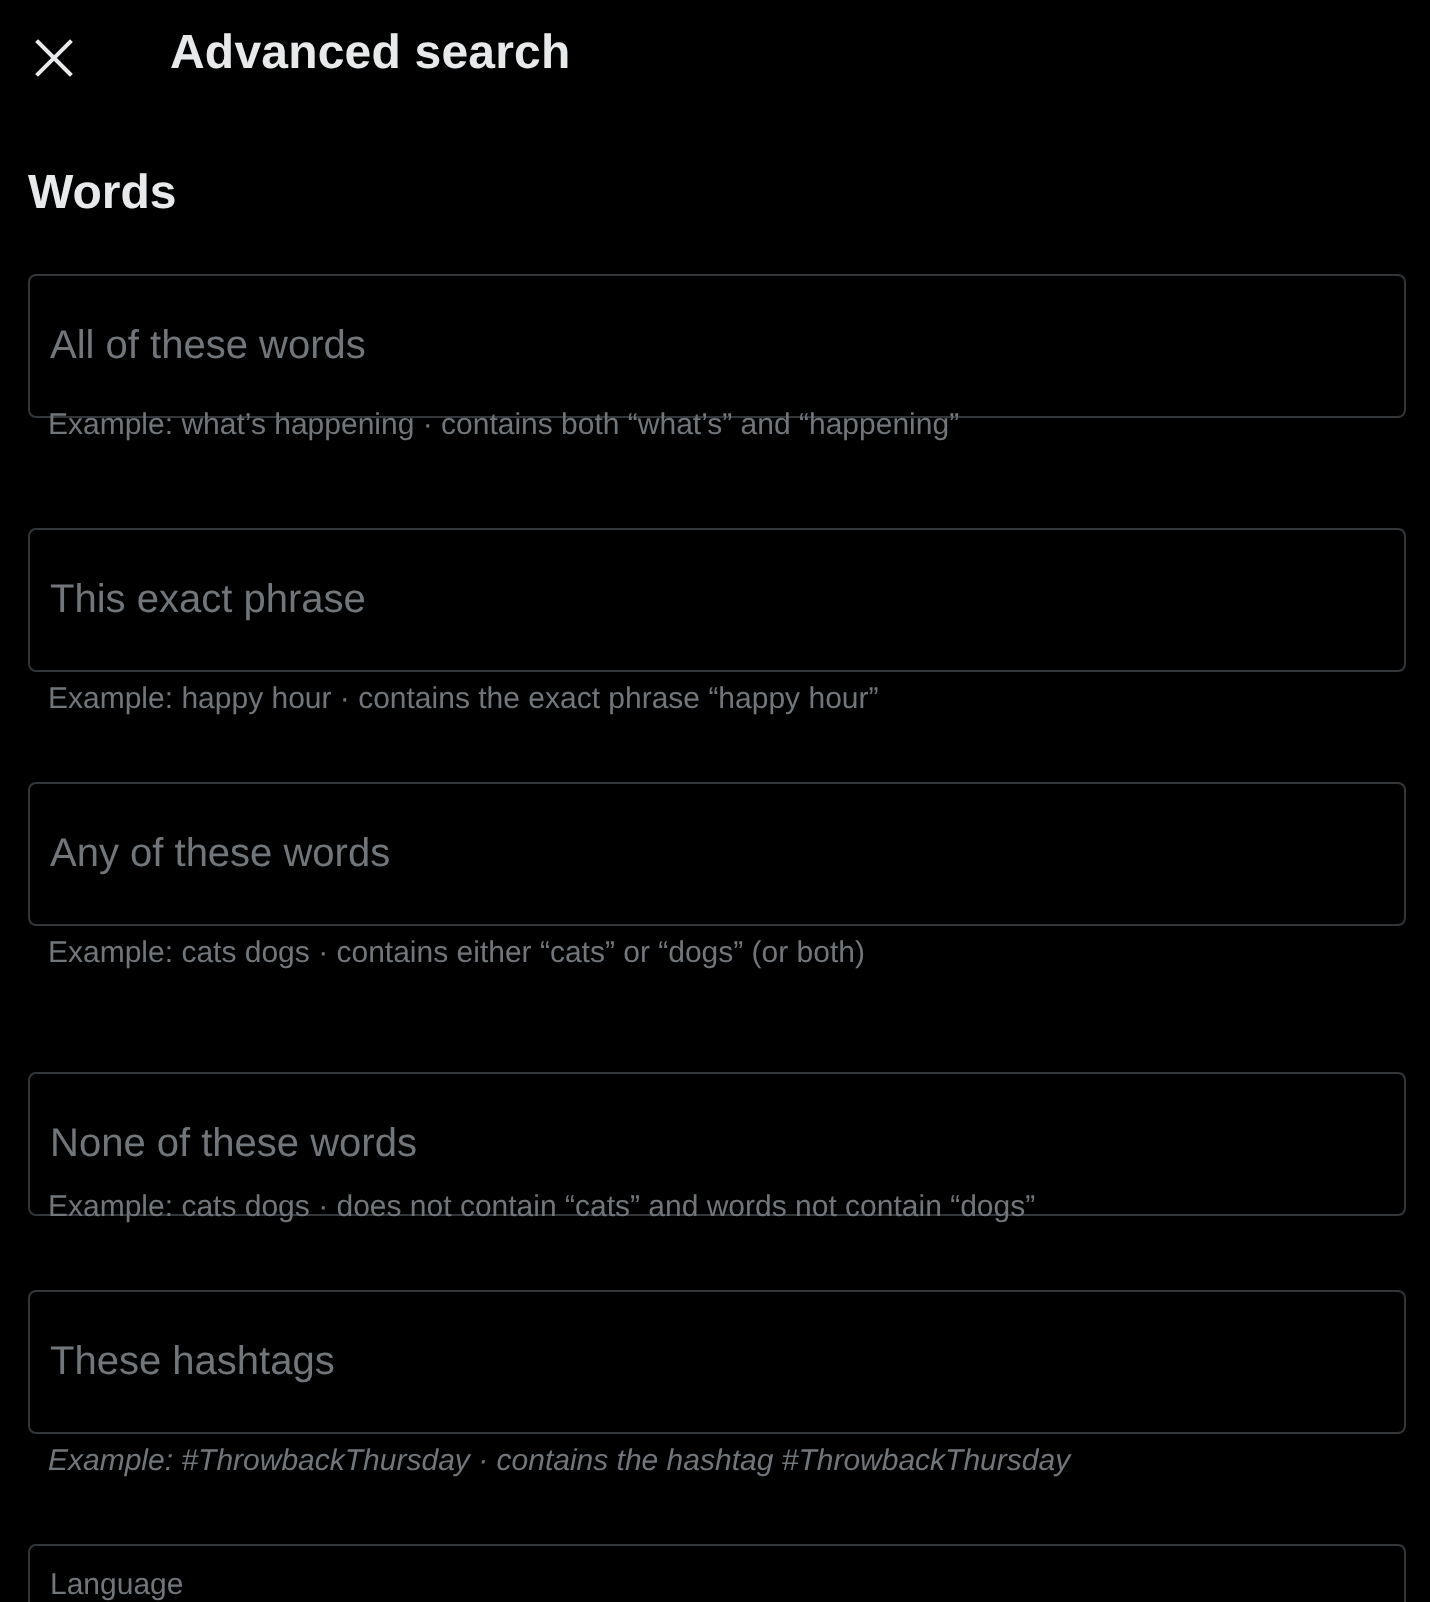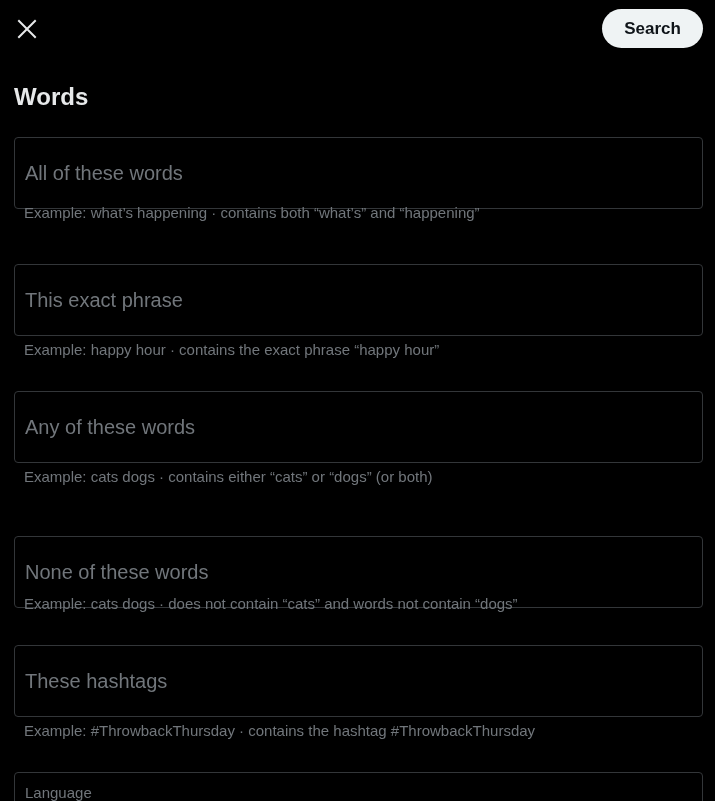--- a/index.html
+++ b/index.html
@@ -59,21 +59,21 @@
 </style>
 </head>
 <body>
 
 <div class="header">
   <div class="close-btn">
     <svg width="20" height="20" viewBox="0 0 20 20">
       <path d="M2 2 L18 18 M18 2 L2 18" stroke="#e7e9ea" stroke-width="2" stroke-linecap="square" fill="none"></path>
     </svg>
   </div>
-  <button class="search-btn">Search</button>
+  <div class="title">Advanced search</div>
 </div>
 
 <div class="section-title">Words</div>
 
 <div class="field" style="top:137px;">
   <input type="text" placeholder="All of these words" style="">
 </div>
 <div class="hint" style="top:204px;">Example: what’s happening · contains both “what’s” and “happening”</div>
 
 <div class="field" style="top:264px;">
@@ -87,17 +87,17 @@
 <div class="hint" style="top:468px;">Example: cats dogs · contains either “cats” or “dogs” (or both)</div>
 
 <div class="field" style="top:536px;">
   <input type="text" placeholder="None of these words" style="">
 </div>
 <div class="hint" style="top:595px;">Example: cats dogs · does not contain “cats” and words not contain “dogs”</div>
 
 <div class="field" style="top:645px;">
   <input type="text" placeholder="These hashtags" style="">
 </div>
-<div class="hint" style="top:722px;">Example: #ThrowbackThursday · contains the hashtag #ThrowbackThursday</div>
+<div class="hint" style="top:722px;font-style:italic;">Example: #ThrowbackThursday · contains the hashtag #ThrowbackThursday</div>
 
 <div class="lang-field">
   <div class="lang-label">Language</div>
 </div>
 
 </body></html>

